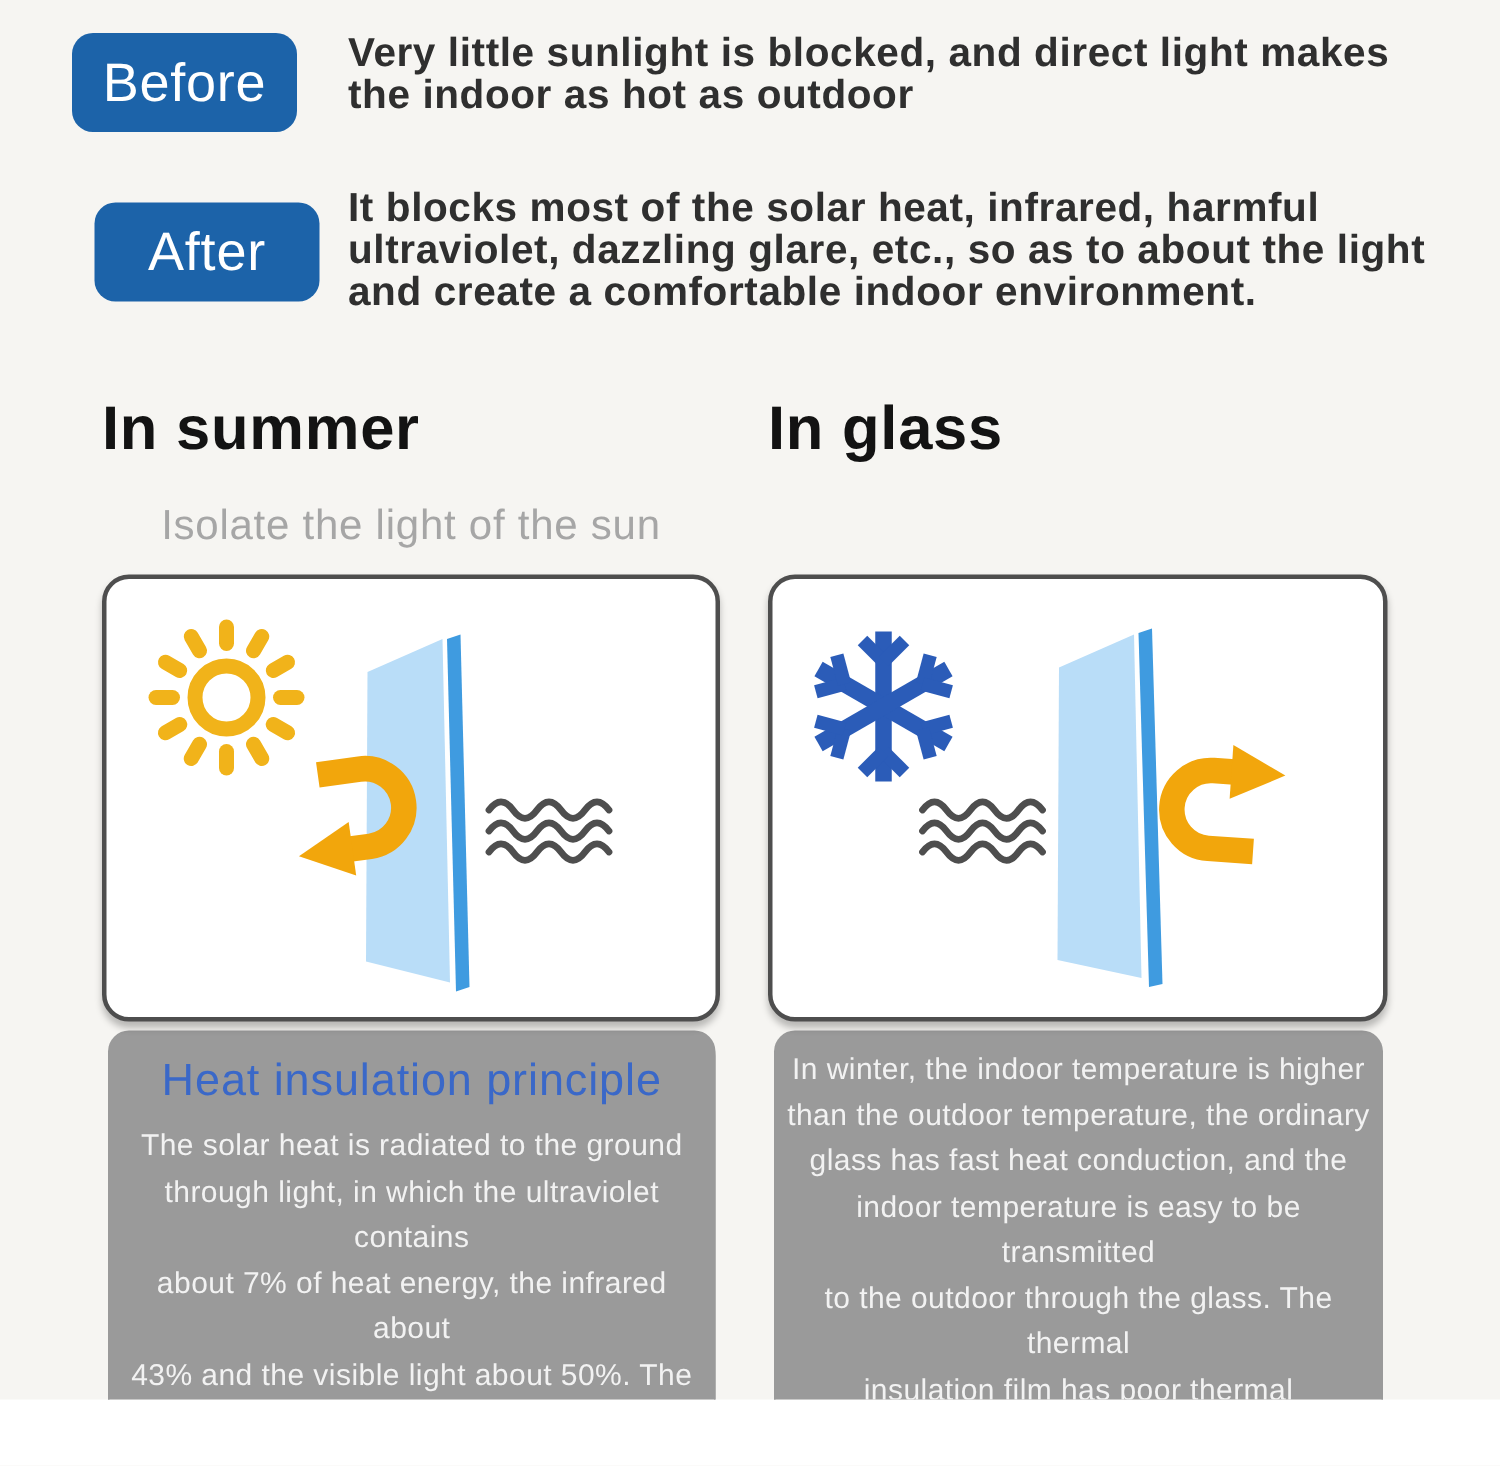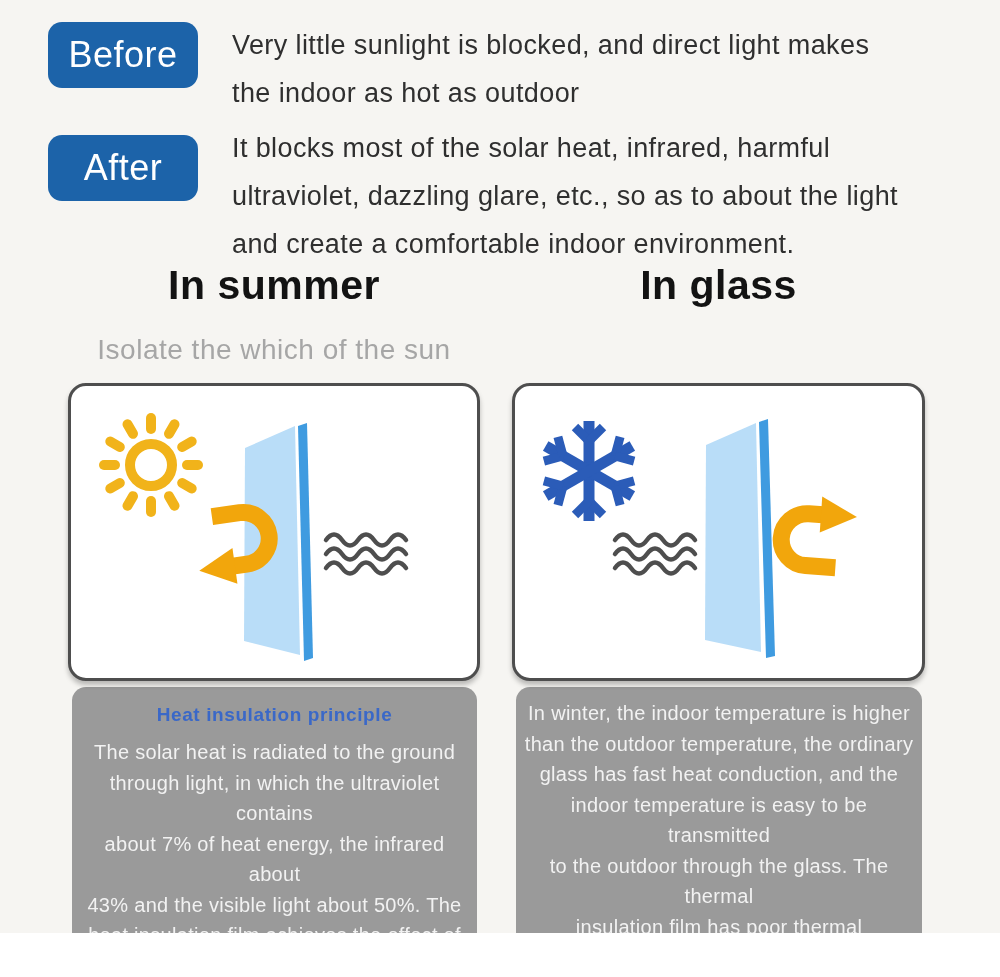--- a/index.html
+++ b/index.html
@@ -10,35 +10,35 @@
     -webkit-font-smoothing:antialiased;
   }
   
   .pill {
     position:absolute; left:48px; width:150px; height:66px;
     background:#1c63a9; color:#ffffff; border-radius:14px;
     display:flex; align-items:center; justify-content:center;
     font-size:36px; letter-spacing:0.5px;
   }
   .pill.before { top:22px; }
-  .pill.after  { top:135px; }
+  .pill.after  { top:135px;margin-left:15px; }
   .lead {
     position:absolute; left:232px; width:740px;
-    font-size:27px; line-height:48px; color:#2f2f2f;
-    letter-spacing:0.4px; white-space:pre-line;
+    font-size:27px; line-height:28px; color:#2f2f2f;
+    letter-spacing:0.4px; white-space:pre-line;font-weight:bold;
   }
   .lead.before { top:21px; }
   .lead.after  { top:124px; }
   
   .col { position:absolute; top:250px; height:715px; }
   .col.left  { left:68px;  width:412px; }
   .col.right { left:512px; width:413px; }
   .col h2 {
     position:absolute; top:12px; left:0; right:0; margin:0;
-    text-align:center; font-size:41px; font-weight:bold; color:#131313;
+    text-align:left; font-size:41px; font-weight:bold; color:#131313;
     letter-spacing:0.5px;
   }
   .subtitle {
     position:absolute; top:84px; left:0; right:0;
     text-align:center; font-size:28px; color:#a6a6a6; letter-spacing:0.5px;
   }
   .card {
     position:absolute; top:133px; left:0; right:0; height:298px;
     background:#ffffff; border:3px solid #4e4e4e; border-radius:18px;
     box-sizing:border-box; box-shadow:0 4px 5px rgba(0,0,0,0.25);
@@ -46,21 +46,21 @@
   }
   .card svg { position:absolute; left:0; top:0; }
   .panel {
     position:absolute; top:437px; left:4px; right:3px; height:276px;
     background:#9a9a9a; border-radius:14px;
     box-shadow:0 3px 0 rgba(90,90,90,0.6);
     z-index:1;
   }
   .panel h3 {
     margin:17px 0 0; text-align:center;
-    font-size:19px; font-weight:bold; color:#3a68c8; letter-spacing:0.6px;
+    font-size:30px; font-weight:normal; color:#3a68c8; letter-spacing:0.6px;
   }
   .panel p {
     margin:11px 6px 0; text-align:center;
     font-size:20px; line-height:30.5px; color:#f2f2f2;
     letter-spacing:0.3px; white-space:pre-line;
   }
 </style>
 </head>
 <body>
 
@@ -70,21 +70,21 @@
   <div class="lead before">Very little sunlight is blocked, and direct light makes
 the indoor as hot as outdoor</div>
 
   <div class="pill after">After</div>
   <div class="lead after">It blocks most of the solar heat, infrared, harmful
 ultraviolet, dazzling glare, etc., so as to about the light
 and create a comfortable indoor environment.</div>
 
   <div class="col left">
     <h2>In summer</h2>
-    <div class="subtitle">Isolate the which of the sun</div>
+    <div class="subtitle">Isolate the light of the sun</div>
 
     <div class="card">
       <svg width="406" height="292" viewBox="0 0 406 292" aria-hidden="true">
 
         <g>
           <polygon points="174,62 224,40 229,269 173,255" fill="#b9ddf8"></polygon>
           <polygon points="227,40 236,37 242,272 233,275" fill="#3f9be0"></polygon>
         </g>
 
         <g transform="translate(80,79)">

